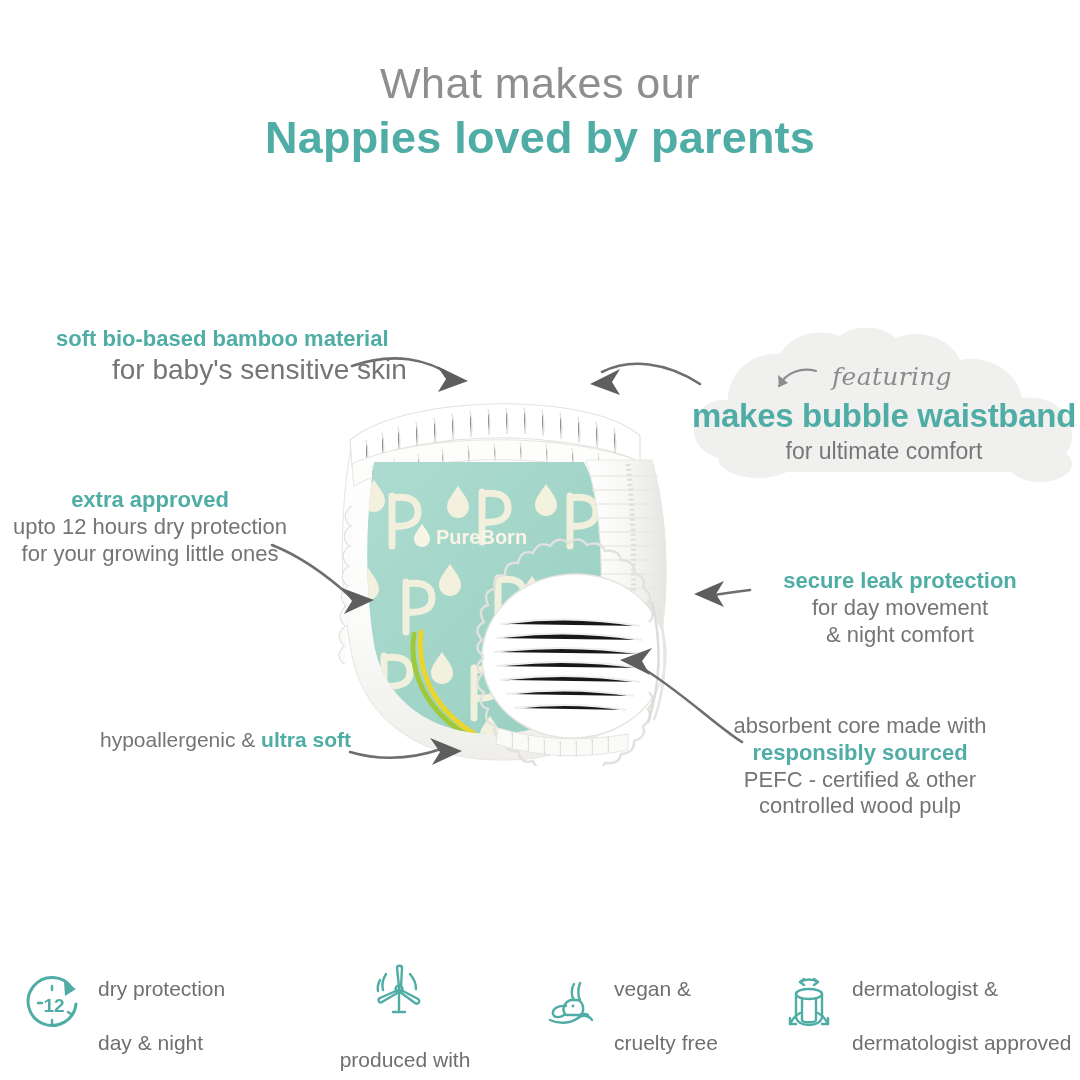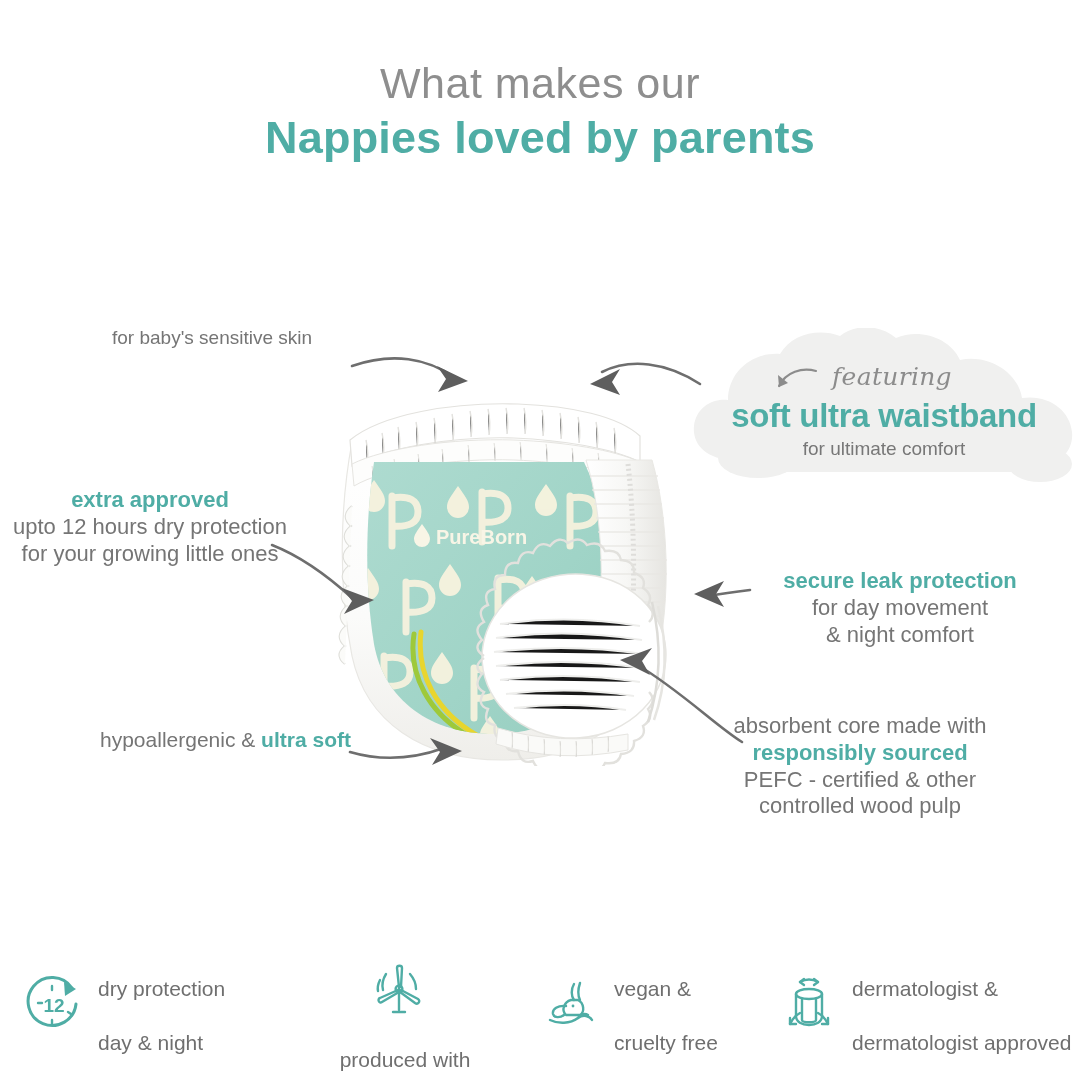--- a/index.html
+++ b/index.html
@@ -79,21 +79,21 @@
     top: 69px;
     font-size: 33px;
     font-weight: bold;
     color: #4fada5;
     letter-spacing: -0.3px;
   }
   .cloud-sub {
     position: absolute;
     left: 0; right: 0;
     top: 110px;
-    font-size: 19px;
+    font-size: 23px;
     font-weight: 300;
     color: #777777;
   }
   .featuring-arrow {
     position: absolute;
     left: 84px;
     top: 36px;
     width: 46px;
     height: 32px;
   }
@@ -104,21 +104,21 @@
     font-weight: bold;
     color: #4fada5;
   }
   .label .sub {
     font-weight: 300;
     color: #757575;
   }
 
   .lbl-bamboo { left: 56px; top: 326px; width: 400px; text-align: left; }
   .lbl-bamboo .hl { font-size: 22px; display: block; }
-  .lbl-bamboo .sub { font-size: 19px; display: block; padding-left: 56px; }
+  .lbl-bamboo .sub { font-size: 28px; display: block; padding-left: 56px; }
 
   .lbl-absorbent { left: 0px; top: 487px; width: 300px; text-align: center; }
   .lbl-absorbent .hl { font-size: 22px; display: block; }
   .lbl-absorbent .sub { font-size: 22px; display: block; }
 
   .lbl-hypo { left: 100px; top: 727px; width: 260px; text-align: left; }
   .lbl-hypo .sub, .lbl-hypo .hl { font-size: 21px; }
 
   .lbl-leak { left: 750px; top: 568px; width: 300px; text-align: center; }
   .lbl-leak .hl { font-size: 22px; display: block; }
@@ -387,21 +387,21 @@
       <ellipse cx="352" cy="136" rx="32" ry="18" fill="#f0f0ef"></ellipse>
       <ellipse cx="70" cy="130" rx="40" ry="20" fill="#f0f0ef"></ellipse>
       <rect x="40" y="112" width="310" height="32" rx="16" fill="#f0f0ef"></rect>
     </svg>
     <div class="cloud-text">
       <svg class="featuring-arrow" viewBox="0 0 46 32">
         <path d="M44,7 C30,3 14,8 7,22" fill="none" stroke="#8c8c8c" stroke-width="2.2" stroke-linecap="round"></path>
         <path d="M7,23 L6,11 L16,19 Z" fill="#8c8c8c"></path>
       </svg>
       <div class="cloud-featuring">featuring</div>
-      <div class="cloud-main">soft ultra waistband</div>
+      <div class="cloud-main">makes bubble waistband</div>
       <div class="cloud-sub">for ultimate comfort</div>
     </div>
   </div>
 
   <svg class="arrows" viewBox="0 0 1080 1080">
     <g fill="none" stroke="#6e6e6e" stroke-width="2.6" stroke-linecap="round">
       <path d="M352,366 C392,352 428,358 455,378"></path>
       <path d="M700,384 C666,362 630,358 602,372"></path>
       <path d="M272,545 C300,556 330,578 352,598"></path>
       <path d="M750,590 C734,592 720,594 708,596"></path>
@@ -412,20 +412,21 @@
       <path d="M437,366 L468,381 L438,392 L446,379 Z"></path>
       <path d="M620,369 L590,384 L620,395 L612,382 Z"></path>
       <path d="M342,588 L374,600 L344,614 L352,601 Z"></path>
       <path d="M724,581 L694,594 L724,607 L716,594 Z"></path>
       <path d="M652,648 L620,660 L650,675 L642,661 Z"></path>
       <path d="M430,738 L462,751 L432,765 L440,752 Z"></path>
     </g>
   </svg>
 
   <div class="label lbl-bamboo">
+    <span class="hl">soft bio-based bamboo material</span>
     <span class="sub">for baby's sensitive skin</span>
   </div>
 
   <div class="label lbl-absorbent">
     <span class="hl">extra approved</span>
     <span class="sub">upto 12 hours dry protection</span>
     <span class="sub">for your growing little ones</span>
   </div>
 
   <div class="label lbl-hypo">

